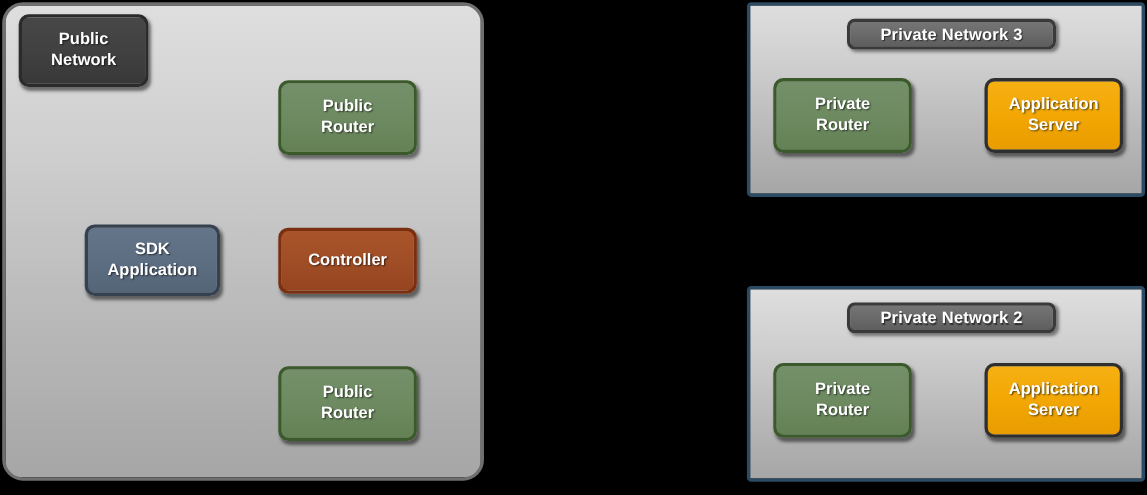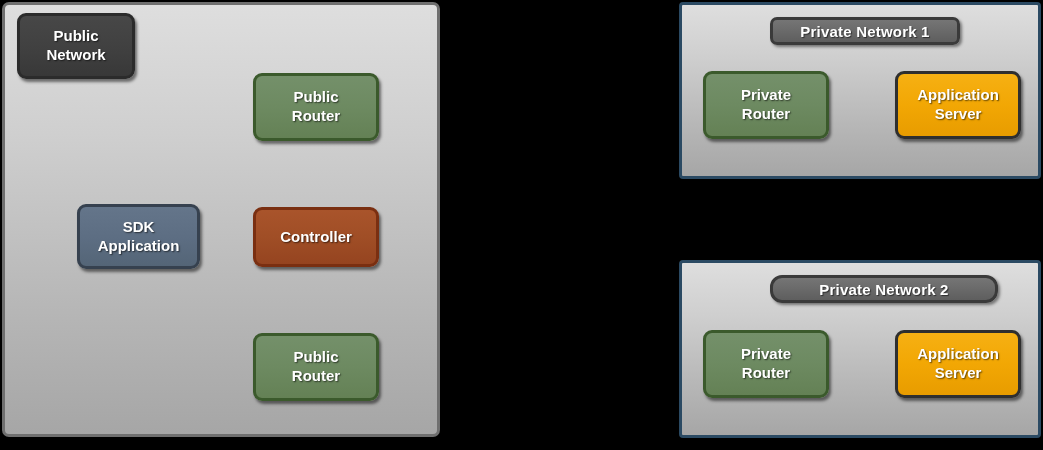--- a/index.html
+++ b/index.html
@@ -22,21 +22,21 @@
     top: 0;
     width: 1043px;
     height: 450px;
     background: #000000;
   }
 
   
   .panel {
     position: absolute;
     box-sizing: border-box;
-    border-radius: 7px;
+    border-radius: 19px;
     background: linear-gradient(to bottom, #dedede 0%, #cfcfcf 30%, #b8b8b8 68%, #a6a6a6 100%);
     box-shadow: 2px 3px 3px rgba(0,0,0,0.55);
   }
 
   .panel-public {
     left: 2px;
     top: 2px;
     width: 438px;
     height: 435px;
     border: 3px solid #6f6f6f;
@@ -74,21 +74,21 @@
     color: #ffffff;
     font-size: 15px;
     font-weight: bold;
     letter-spacing: 0.2px;
     text-shadow: 1px 1px 1px rgba(0,0,0,0.55);
     box-shadow: 2px 2px 3px rgba(0,0,0,0.45);
     white-space: nowrap;
   }
 
   .pt-1 { left: 88px; top: 12px; width: 190px; height: 28px; }
-  .pt-2 { left: 88px; top: 12px; width: 228px; height: 28px; border-radius: 12px; }
+  .pt-2 { left: 88px; top: 12px; width: 190px; height: 28px; }
 
   
   .node {
     position: absolute;
     box-sizing: border-box;
     display: flex;
     flex-direction: column;
     align-items: center;
     justify-content: center;
     border-radius: 9px;
@@ -154,21 +154,21 @@
 
     <div class="node node-green" style="left:248px; top:328px; width:126px; height:68px;">
       <span class="line">Public</span>
       <span class="line">Router</span>
     </div>
 
   </div>
 
   <div class="panel panel-private panel-private-1">
 
-    <div class="panel-title pt-1">Private Network 1</div>
+    <div class="panel-title pt-1">Private Network 3</div>
 
     <div class="node node-green" style="left:21px; top:66px; width:126px; height:68px;">
       <span class="line">Private</span>
       <span class="line">Router</span>
     </div>
 
     <div class="node node-orange" style="left:213px; top:66px; width:126px; height:68px;">
       <span class="line">Application</span>
       <span class="line">Server</span>
     </div>

